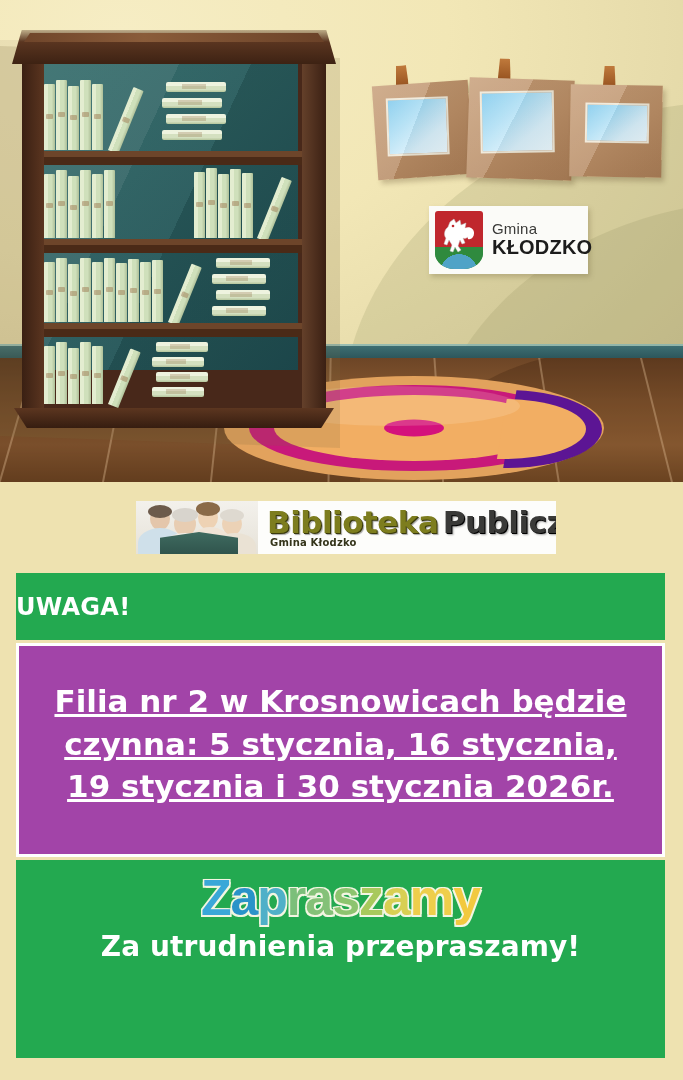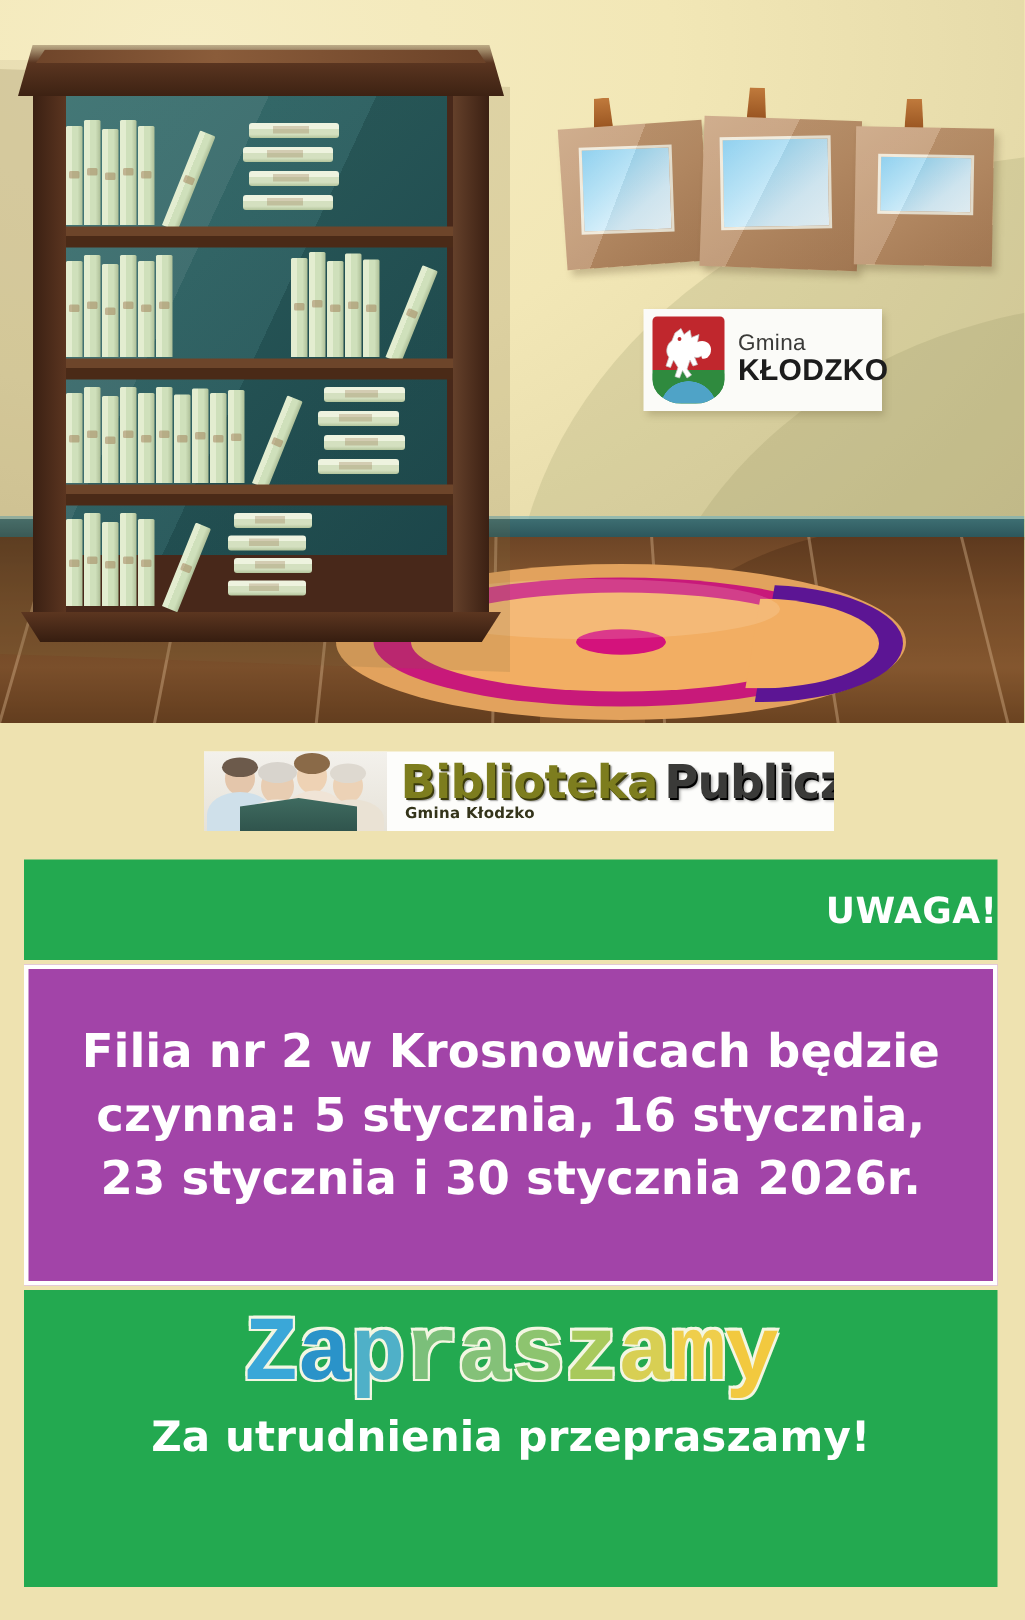--- a/index.html
+++ b/index.html
@@ -456,21 +456,21 @@
     position: absolute;
     left: 16px;
     width: 649px;
   }
   .block-green-top {
     top: 91px;
     height: 67px;
     background: #23a950;
     display: flex;
     align-items: center;
-    justify-content: flex-end;
+    justify-content: flex-start;
   }
   .uwaga {
     color: #ffffff;
     font-size: 24px;
     font-weight: bold;
     font-family: "DejaVu Sans", sans-serif;
     letter-spacing: .3px;
   }
 
   .block-purple {
@@ -485,43 +485,44 @@
     padding: 6px 12px 18px;
   }
   .purple-line {
     color: #ffffff;
     font-size: 31px;
     font-weight: bold;
     font-family: "DejaVu Sans", sans-serif;
     line-height: 1.38;
     text-align: center;
     white-space: nowrap;
+    text-decoration: underline;
   }
 
   .block-green-bottom {
     top: 378px;
     height: 198px;
     background: #23a950;
     display: flex;
     flex-direction: column;
     align-items: center;
     padding-top: 11px;
   }
   .hours {
     color: #ffffff;
     font-size: 23px;
     font-weight: bold;
     font-family: "DejaVu Sans", sans-serif;
     letter-spacing: .1px;
   }
   .zapraszamy {
     margin-top: 2px;
-    font-size: 61px;
-    font-weight: bold;
-    font-family: Liberation Mono, monospace;
+    font-size: 50px;
+    font-weight: bold;
+    font-family: Liberation Sans, sans-serif;
     letter-spacing: -1px;
     line-height: 1.02;
     white-space: nowrap;
   }
   .zapraszamy span {
     text-shadow:
       -1.5px -1.5px 0 #f3f6e2,
        1.5px -1.5px 0 #f3f6e2,
       -1.5px  1.5px 0 #f3f6e2,
        1.5px  1.5px 0 #f3f6e2,
@@ -728,21 +729,21 @@
       </div>
     </div>
 
     <div class="block block-green-top">
       <div class="uwaga">UWAGA!</div>
     </div>
 
     <div class="block block-purple">
       <div class="purple-line">Filia nr 2 w Krosnowicach będzie</div>
       <div class="purple-line">czynna: 5 stycznia, 16 stycznia,</div>
-      <div class="purple-line">23 stycznia i 30 stycznia 2026r.</div>
+      <div class="purple-line">19 stycznia i 30 stycznia 2026r.</div>
     </div>
 
     <div class="block block-green-bottom">
       <div class="zapraszamy" id="zapraszamy"><span style="color: rgb(58, 167, 216);">Z</span><span style="color: rgb(42, 147, 201);">a</span><span style="color: rgb(79, 176, 200);">p</span><span style="color: rgb(123, 191, 122);">r</span><span style="color: rgb(132, 193, 120);">a</span><span style="color: rgb(141, 196, 111);">s</span><span style="color: rgb(168, 201, 92);">z</span><span style="color: rgb(216, 207, 83);">a</span><span style="color: rgb(239, 206, 75);">m</span><span style="color: rgb(242, 201, 63);">y</span></div>
       <div class="apology">Za utrudnienia przepraszamy!</div>
     </div>
 
   </div>
 </div>
 

